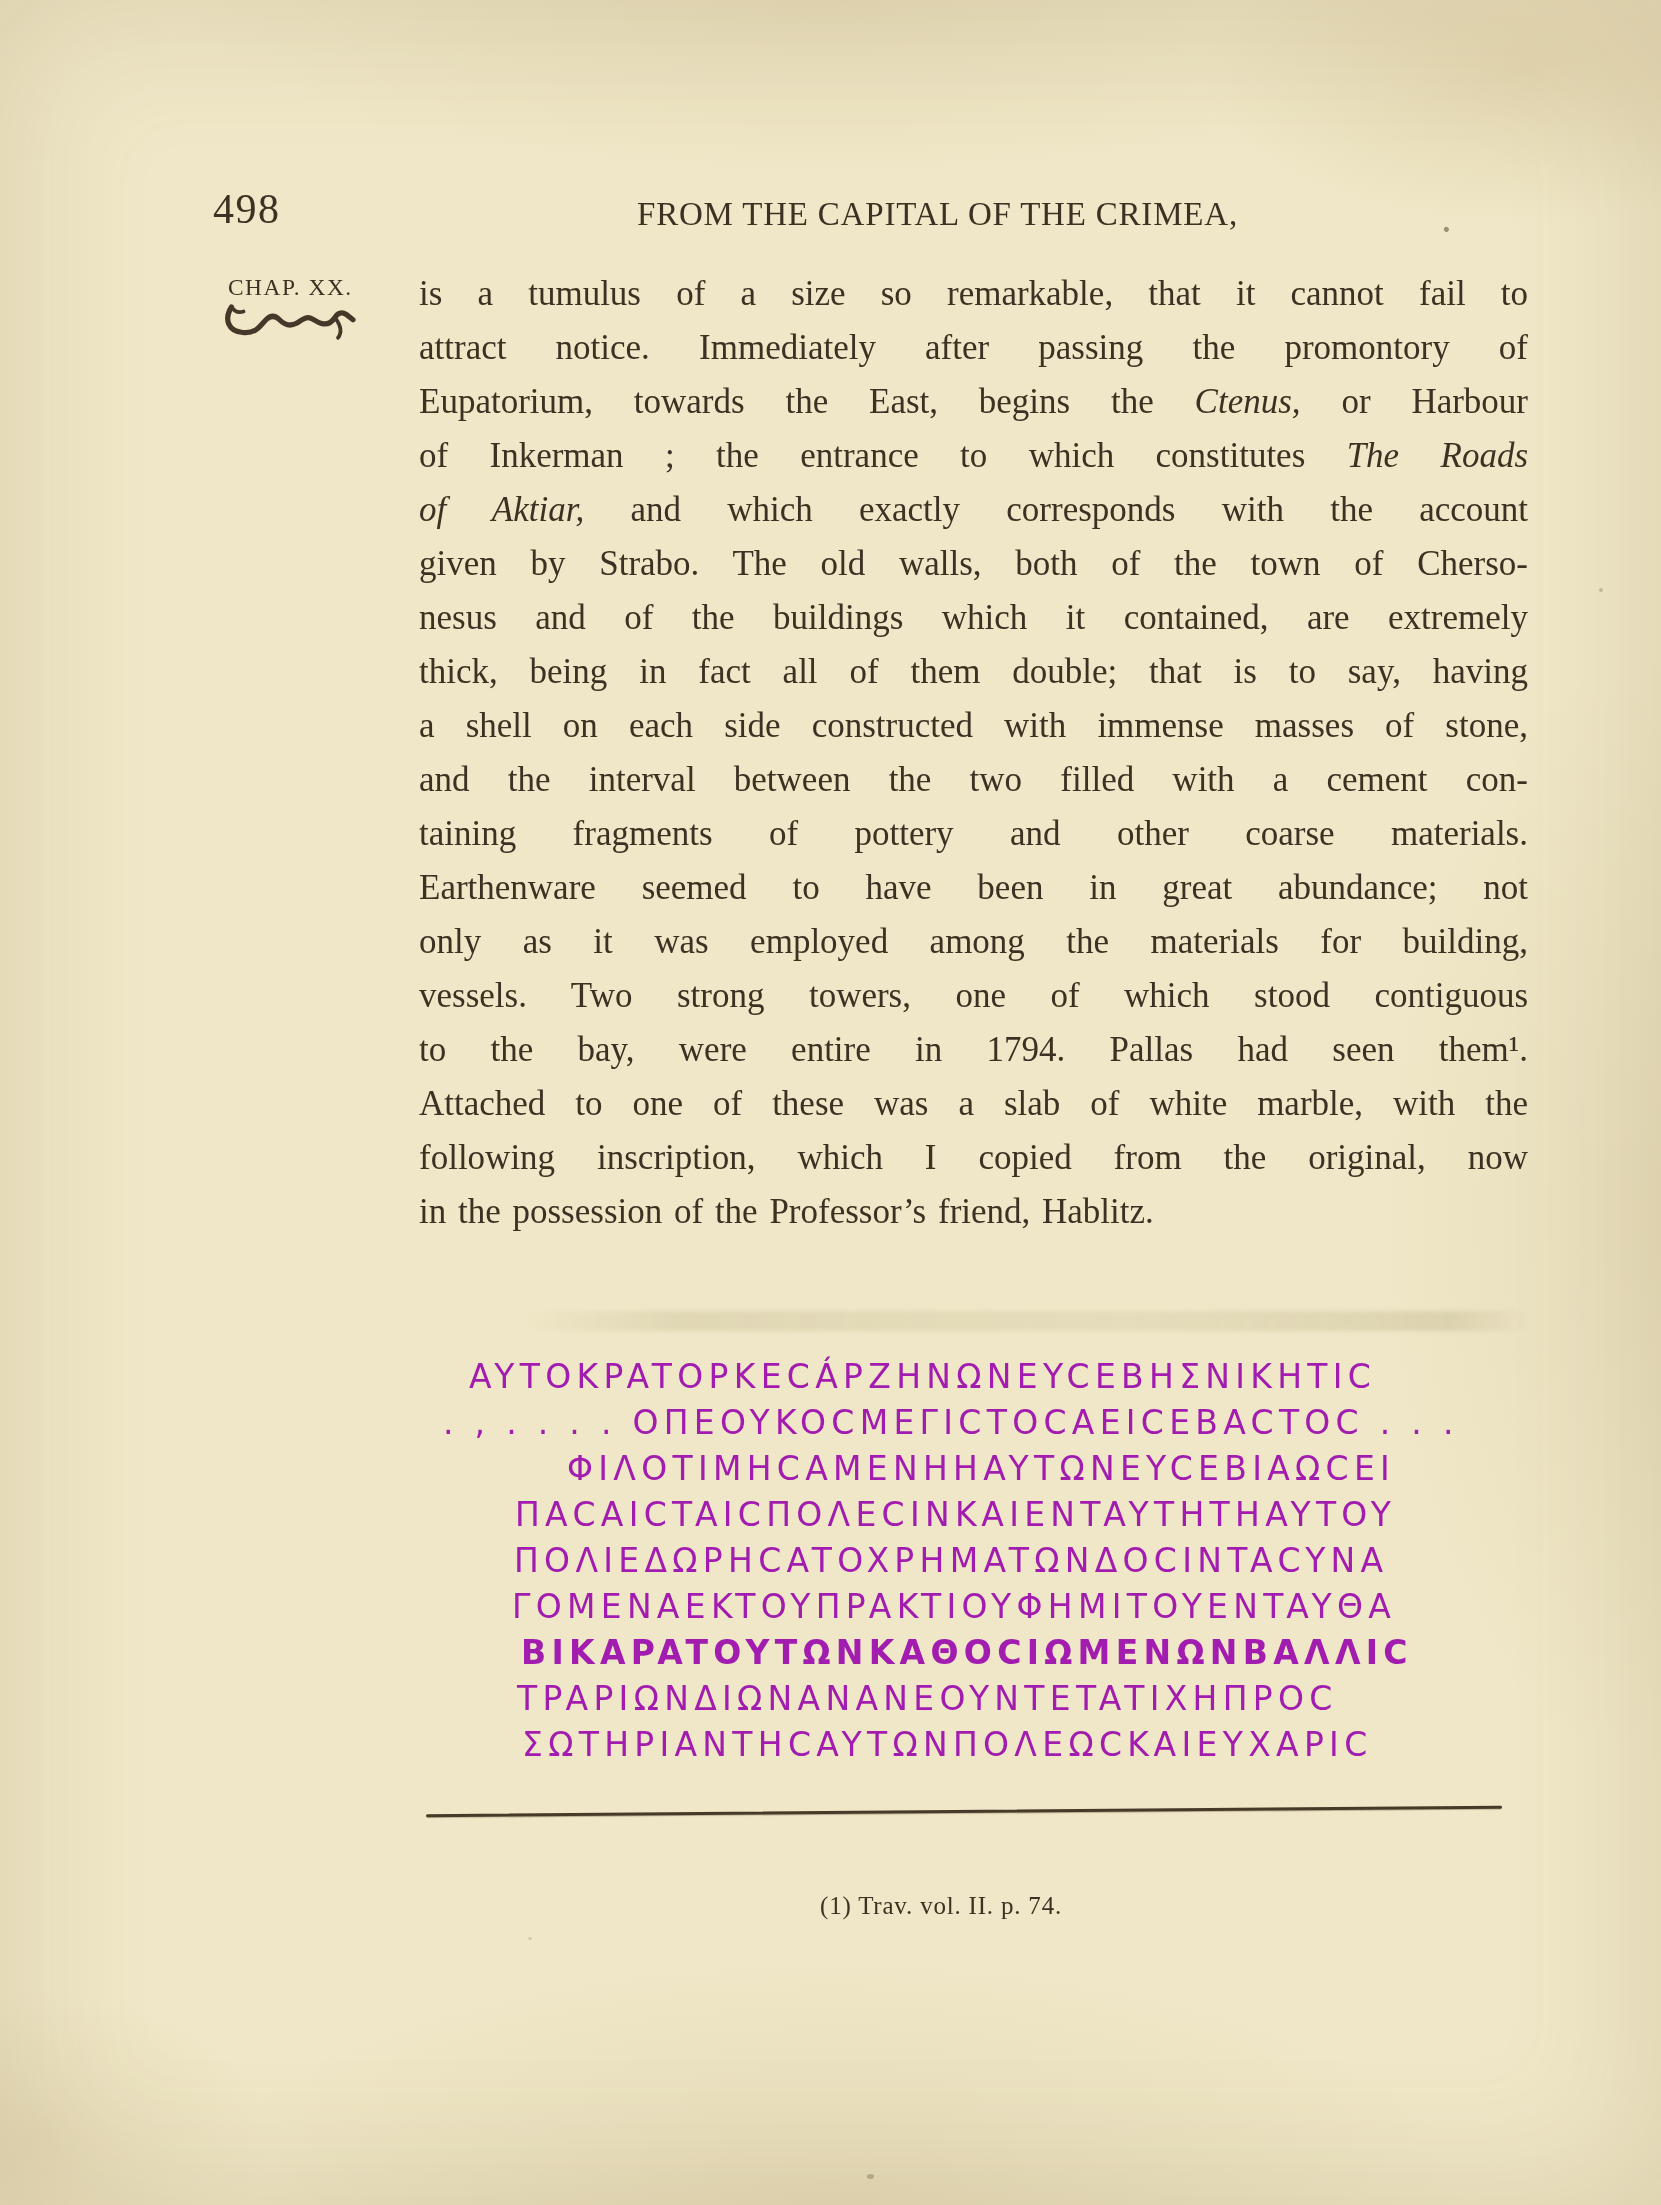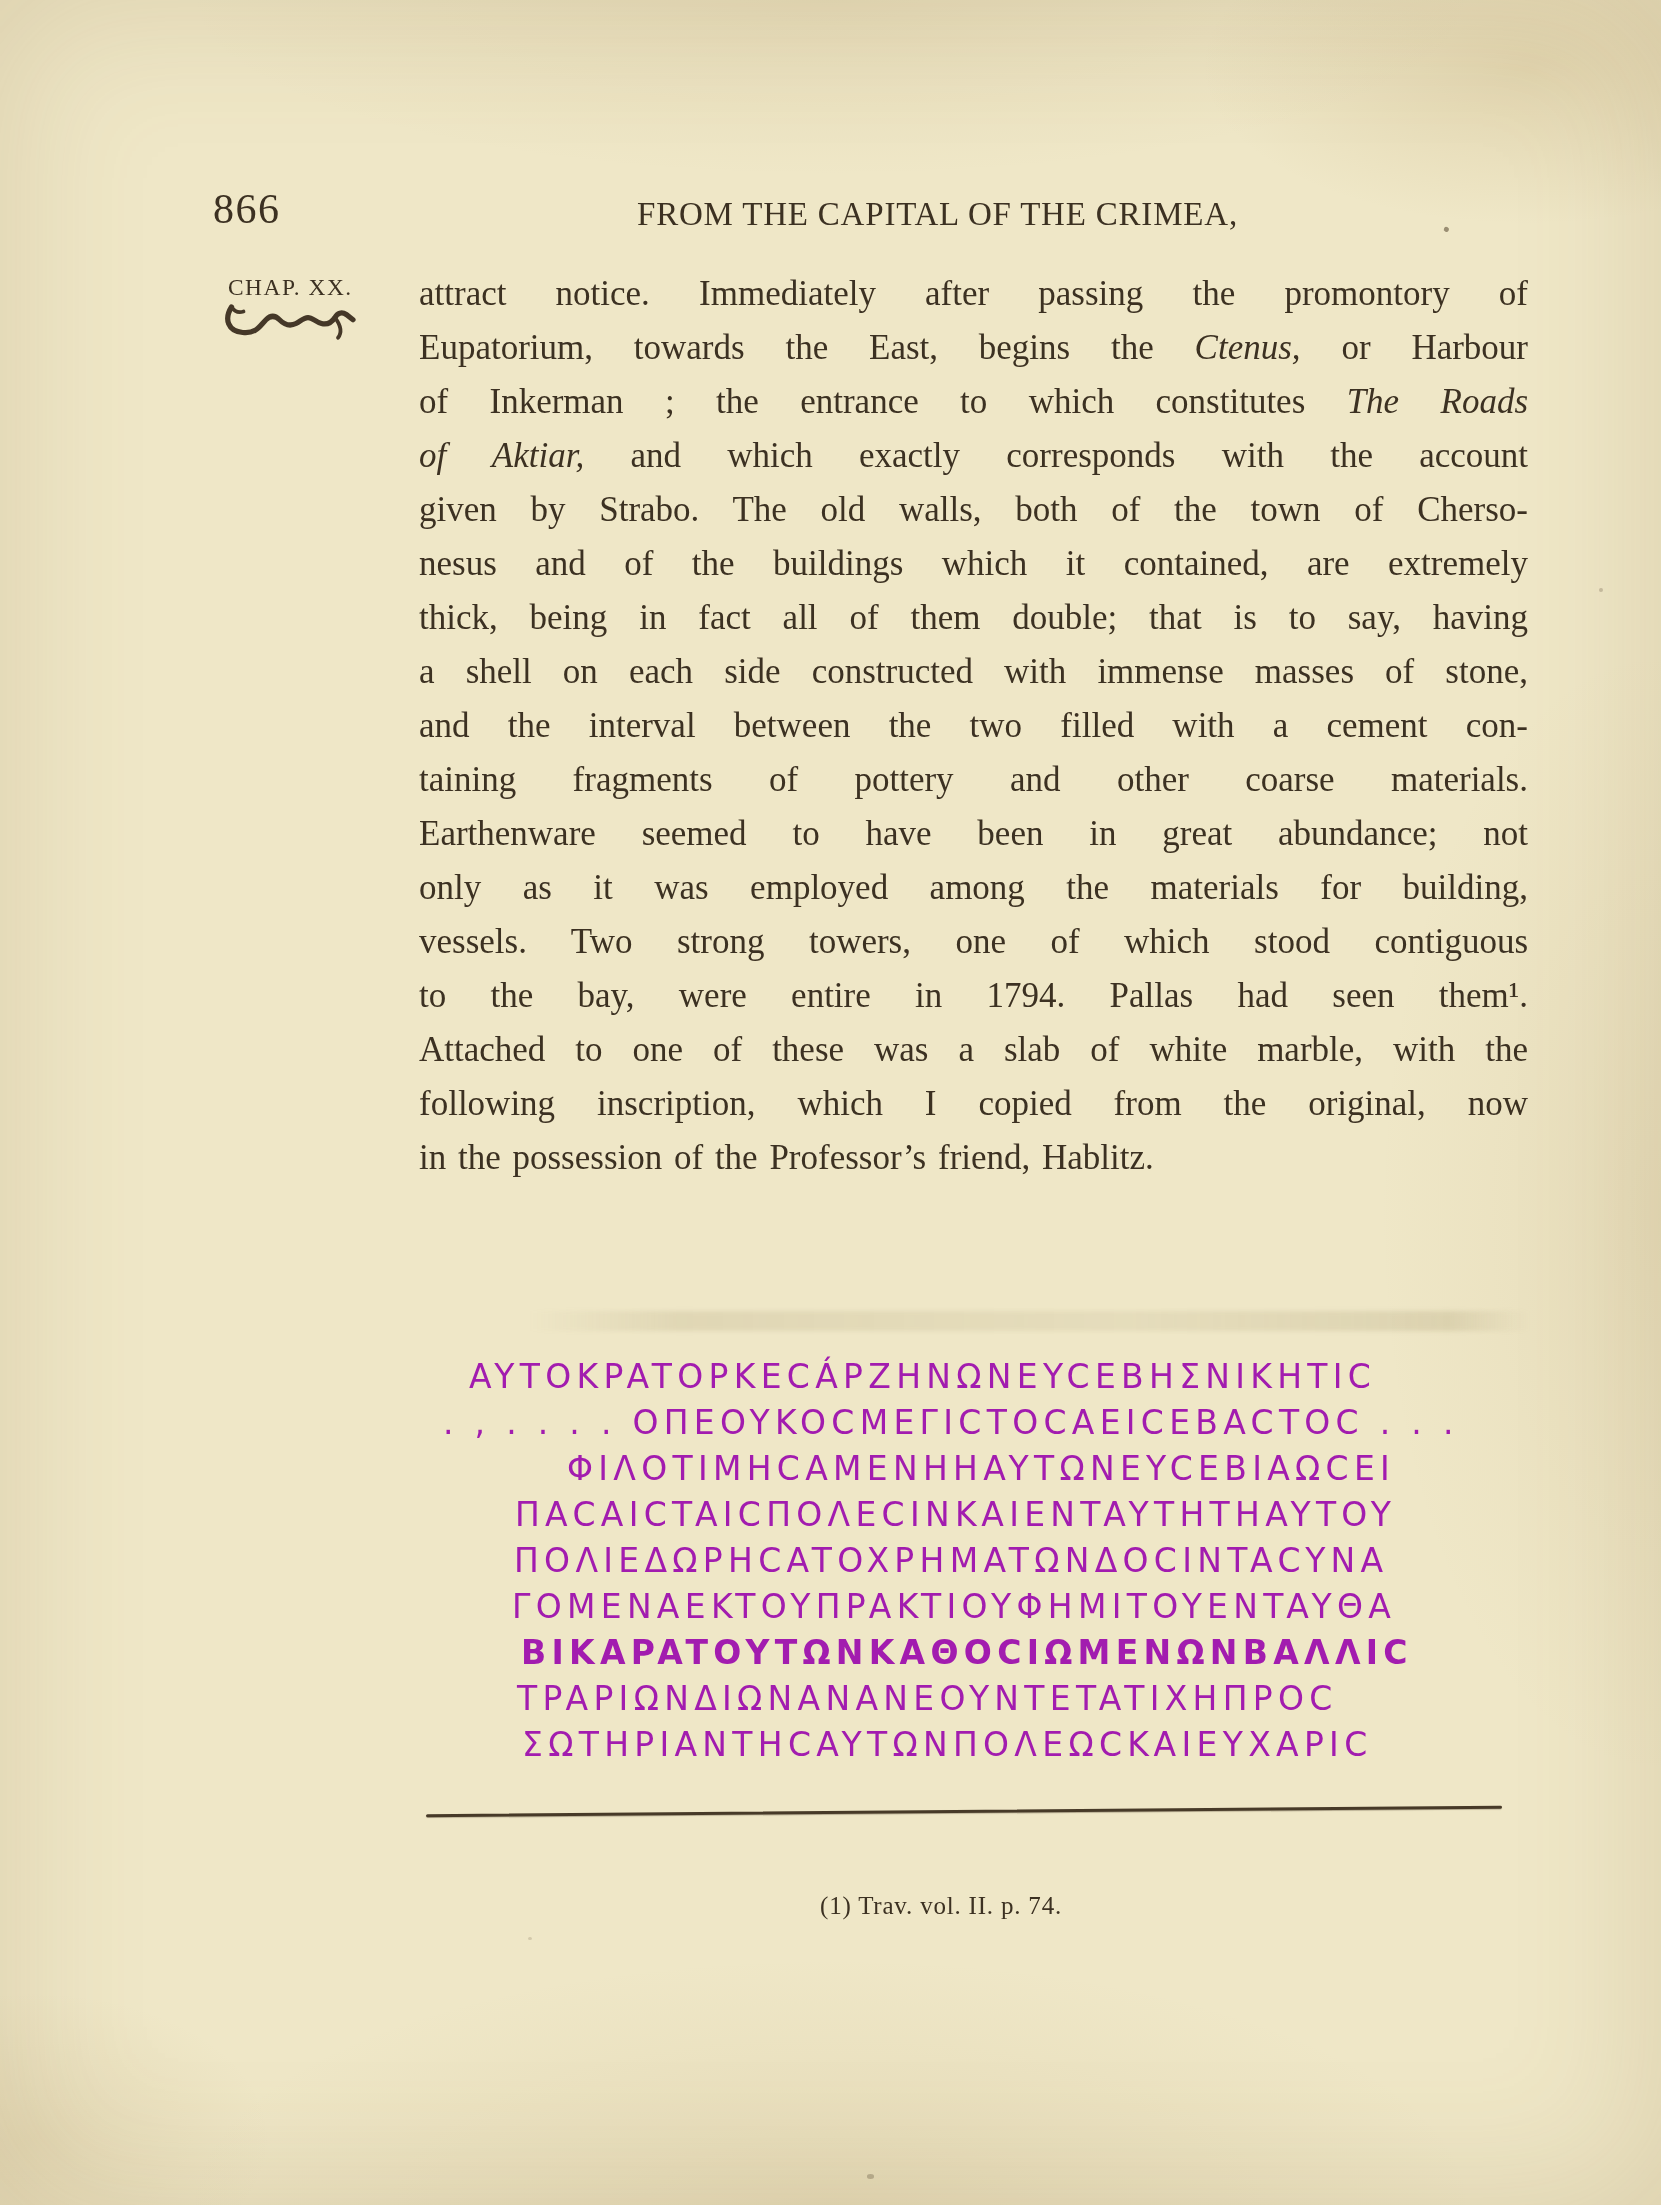--- a/index.html
+++ b/index.html
@@ -91,32 +91,33 @@
   .speck-1 { left: 1444px; top: 227px; width: 5.3px; height: 4.5px; opacity: 0.55; transform: rotate(30deg); }
   .speck-2 { left: 867px; top: 2174px; width: 6.8px; height: 4.5px; opacity: 0.30; }
   .speck-3 { left: 1599px; top: 588px; width: 3.8px; height: 3.8px; opacity: 0.25; }
   .speck-4 { left: 528px; top: 1937px; width: 3.8px; height: 3px; opacity: 0.18; }
 </style>
 </head>
 <body>
 
 <div class="vignette"></div>
 
-<div class="page-number">866</div>
+<div class="page-number">498</div>
 <div class="running-head">FROM THE CAPITAL OF THE CRIMEA,</div>
 
 <div class="chapter-note">CHAP. XX.</div>
 <svg class="chapter-flourish" viewBox="0 0 200 60" fill="none">
   <path d="M12,8 C2,24 7,40 27,42 C45,44 50,33 58,25 C64,19 70,19 76,25 C82,31 90,34 98,30 C104,27 108,22 114,22 C120,22 124,28 132,30 C140,32 146,28 150,22 C153,16 159,14 165,18 L174,25" stroke="#453828" stroke-width="7" stroke-linecap="round"></path>
   <path d="M150,22 C156,30 161,40 154,49" stroke="#453828" stroke-width="5" stroke-linecap="round"></path>
   <path d="M12,8 C16,14 22,16 28,14" stroke="#453828" stroke-width="5" stroke-linecap="round"></path>
 </svg>
 
 <div class="body-text">
 
+<div class="body-line">is a tumulus of a size so remarkable, that it cannot fail to</div>
     <div class="body-line">attract notice.  Immediately after passing the promontory of</div>
     <div class="body-line">Eupatorium, towards the East, begins the <i>Ctenus,</i> or Harbour</div>
     <div class="body-line">of Inkerman ; the entrance to which constitutes <i>The Roads</i></div>
     <div class="body-line"><i>of Aktiar,</i> and which exactly corresponds with the account</div>
     <div class="body-line">given by Strabo.  The old walls, both of the town of Cherso-</div>
     <div class="body-line">nesus and of the buildings which it contained, are extremely</div>
     <div class="body-line">thick, being in fact all of them double; that is to say, having</div>
     <div class="body-line">a shell on each side constructed with immense masses of stone,</div>
     <div class="body-line">and the interval between the two filled with a cement con-</div>
     <div class="body-line">taining fragments of pottery and other coarse materials.</div>

